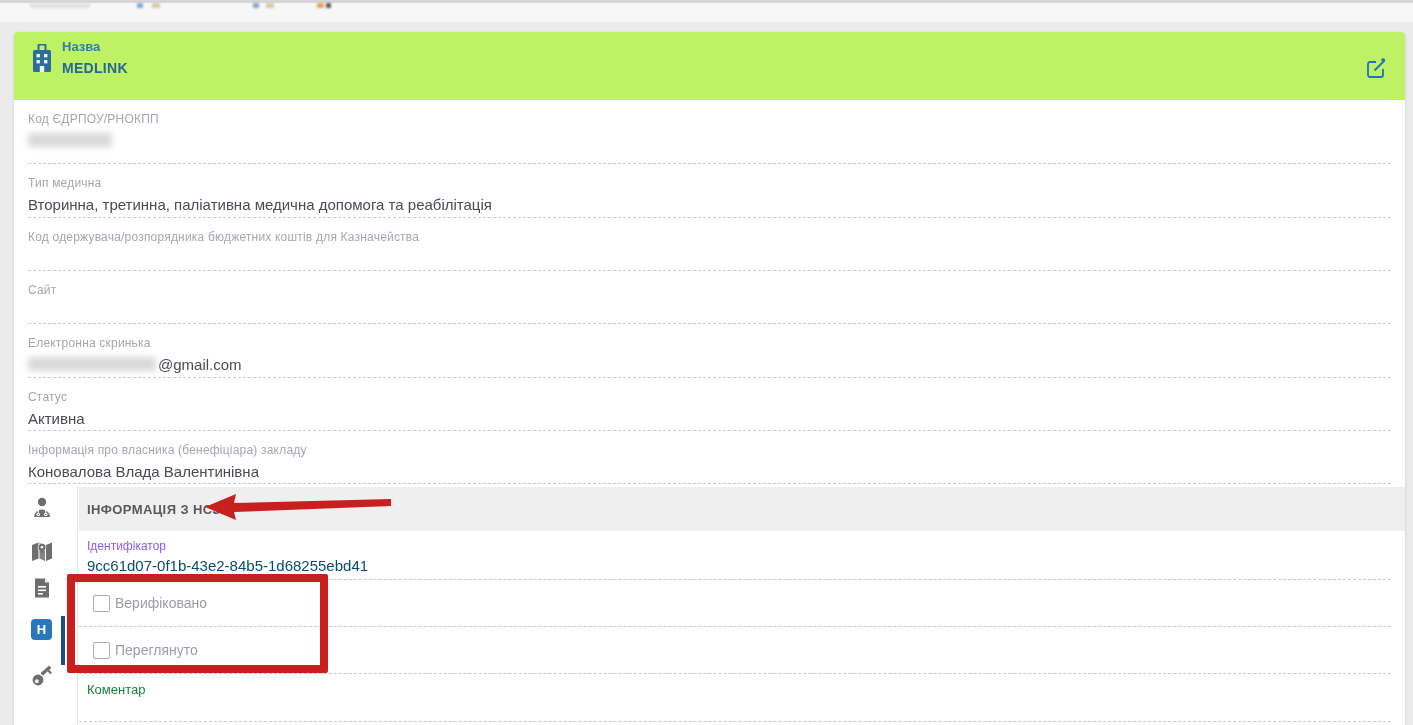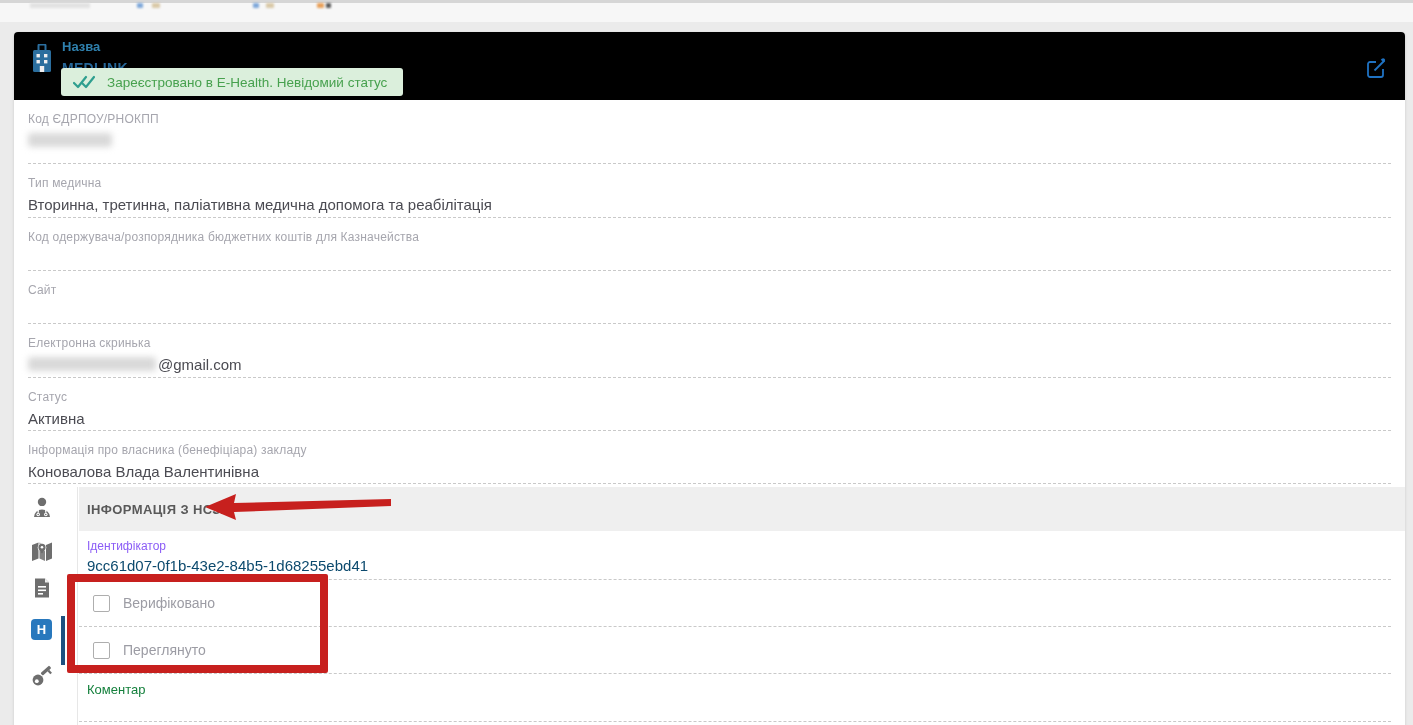--- a/index.html
+++ b/index.html
@@ -13,21 +13,21 @@
   
   .top-strip { position:absolute; left:0; top:0; width:1413px; height:22px;
                background:#f7f7f7; border-top:3px solid #d6d6d6; }
   .frag { position:absolute; top:0; height:5px; filter:blur(1px); border-radius:1px; }
 
   
   .card { position:absolute; left:14px; top:32px; width:1391px; height:700px;
           background:#ffffff; border-radius:4px 4px 0 0;
           box-shadow:0 1px 3px rgba(0,0,0,.14); }
 
-  .card-header { position:relative; height:68px; background:#000000; border-radius:4px 4px 0 0; }
+  .card-header { position:relative; height:68px; background:#bef264; border-radius:4px 4px 0 0; }
   .b-icon { position:absolute; left:16px; top:12px; width:24px; height:28px; color:#2b6e9e; }
   .name-label { position:absolute; left:48px; top:7px; font-size:13px; font-weight:bold; color:#2f80ad; }
   .name-value { position:absolute; left:48px; top:28px; font-size:14px; font-weight:bold; color:#266799; letter-spacing:.3px; }
   .badge { position:absolute; left:47px; top:36px; height:28px; background:#dbefdc; border-radius:3px;
            display:flex; align-items:center; padding:0 16px 0 12px; }
   .badge svg { width:22px; height:14px; margin-right:12px; }
   .badge span { font-size:13.5px; color:#47a14e; }
   .edit-btn { position:absolute; right:17px; top:25px; width:22px; height:22px; cursor:pointer; color:#1f72c2; }
 
   
@@ -47,21 +47,21 @@
             background:#2878bd; border-radius:4px; color:#fff; font-size:13px; font-weight:bold; }
   .content { position:absolute; left:65px; top:0; right:0; height:100%; }
   .sec-head { height:44px; background:#efefef; display:flex; align-items:center; padding-left:8px; }
   .sec-title { font-size:13px; font-weight:600; color:#595959; letter-spacing:.4px; }
   .srow { margin-right:14px; border-bottom:1px dashed #c9c9c9; }
   .id-row { height:49px; padding:8px 0 0 8px; }
   .id-label { font-size:12px; color:#8b5cf6; }
   .id-value { margin-top:4px; font-size:15px; color:#0c4a6e; }
   .cb-row { height:47px; display:flex; align-items:center; padding-left:14px; }
   .cbox { width:17px; height:17px; border:1.5px solid #aeaeae; border-radius:2px; background:#fff; cursor:pointer; }
-  .cb-label { margin-left:13px; font-size:14px; color:#9c9ca4; }
+  .cb-label { margin-left:5px; font-size:14px; color:#9c9ca4; }
   .cm-row { height:48px; padding:8px 0 0 8px; }
   .cm-label { font-size:13px; color:#15803d; }
 
   
   .anno-arrow { position:absolute; left:203px; top:492px; width:190px; height:30px; pointer-events:none; }
   .anno-box { position:absolute; left:67px; top:574px; width:261px; height:99px;
               border:8px solid #c7201e; border-radius:2px; pointer-events:none; }
   .nav-indicator { position:absolute; left:61px; top:616px; width:4px; height:49px; background:#1d5080; }
 </style>
 </head>
@@ -84,27 +84,20 @@
       <rect x="8.5" y="0.5" width="7" height="7" rx="1" fill="none" stroke="currentColor" stroke-width="2"></rect>
       <rect x="3" y="6" width="18" height="22" rx="1.5" fill="currentColor"></rect>
       <rect x="6.5" y="10" width="3.4" height="3.4" fill="#f0eff0"></rect>
       <rect x="14" y="10" width="3.4" height="3.4" fill="#f0eff0"></rect>
       <rect x="6.5" y="16" width="3.4" height="3.4" fill="#f0eff0"></rect>
       <rect x="14" y="16" width="3.4" height="3.4" fill="#f0eff0"></rect>
       <rect x="9.8" y="22" width="4.4" height="6" fill="#f0eff0"></rect>
     </svg>
     <div class="name-label">Назва</div>
     <div class="name-value">MEDLINK</div>
-    <div class="badge">
-      <svg viewBox="0 0 22 14">
-        <path d="M1 8 L5 12 L13 2" fill="none" stroke="#2f9f8f" stroke-width="2.2" stroke-linecap="round" stroke-linejoin="round"></path>
-        <path d="M9 8 L13 12 L21 2" fill="none" stroke="#2f9f8f" stroke-width="2.2" stroke-linecap="round" stroke-linejoin="round"></path>
-      </svg>
-      <span>Зареєстровано в E-Health. Невідомий статус</span>
-    </div>
     <svg class="edit-btn" viewBox="0 0 22 22">
       <path d="M17 12 v6 a2 2 0 0 1 -2 2 H4 a2 2 0 0 1 -2 -2 V7 a2 2 0 0 1 2 -2 h6" fill="none" stroke="currentColor" stroke-width="1.8"></path>
       <path d="M8.5 13.5 L18.5 3.5" stroke="currentColor" stroke-width="1.8"></path>
       <path d="M15.8 1.8 a1.9 1.9 0 0 1 2.7 2.7 l-1 1 -2.7-2.7 z" fill="currentColor"></path>
     </svg>
   </div>
 
   <div class="fields">
     <div class="frow" style="height:61px">
       <div class="flabel">Код ЄДРПОУ/РНОКПП</div>

